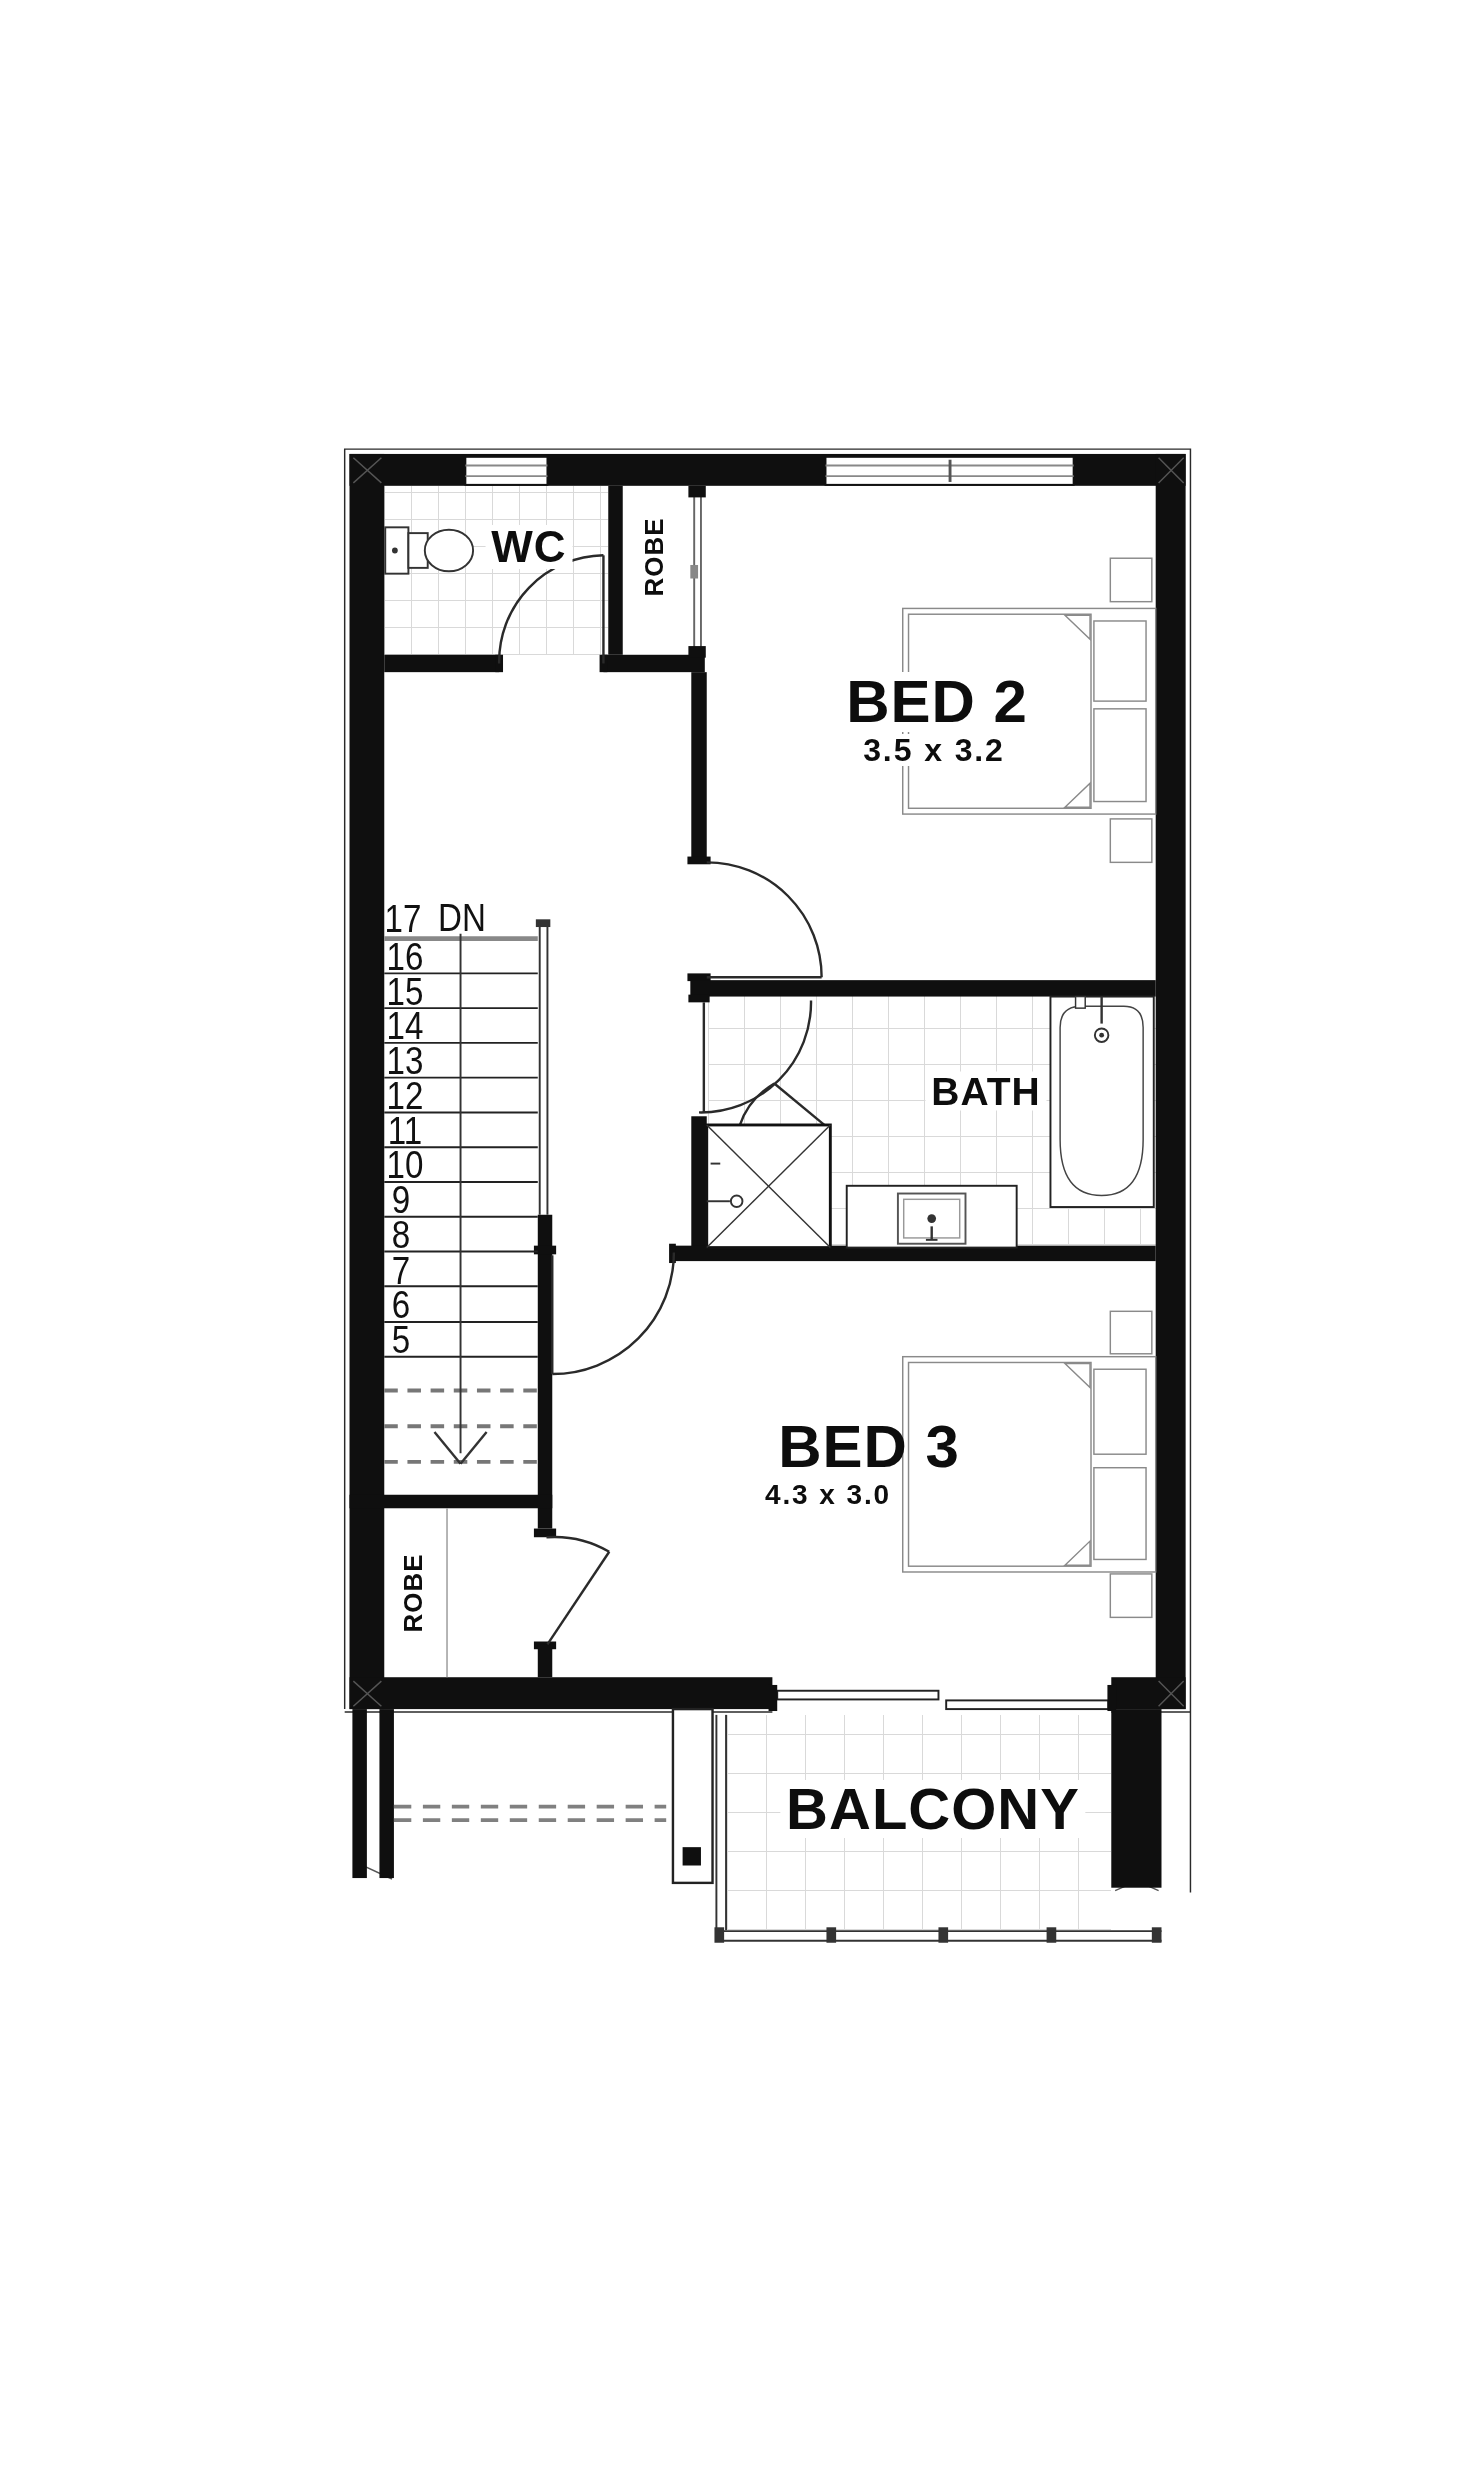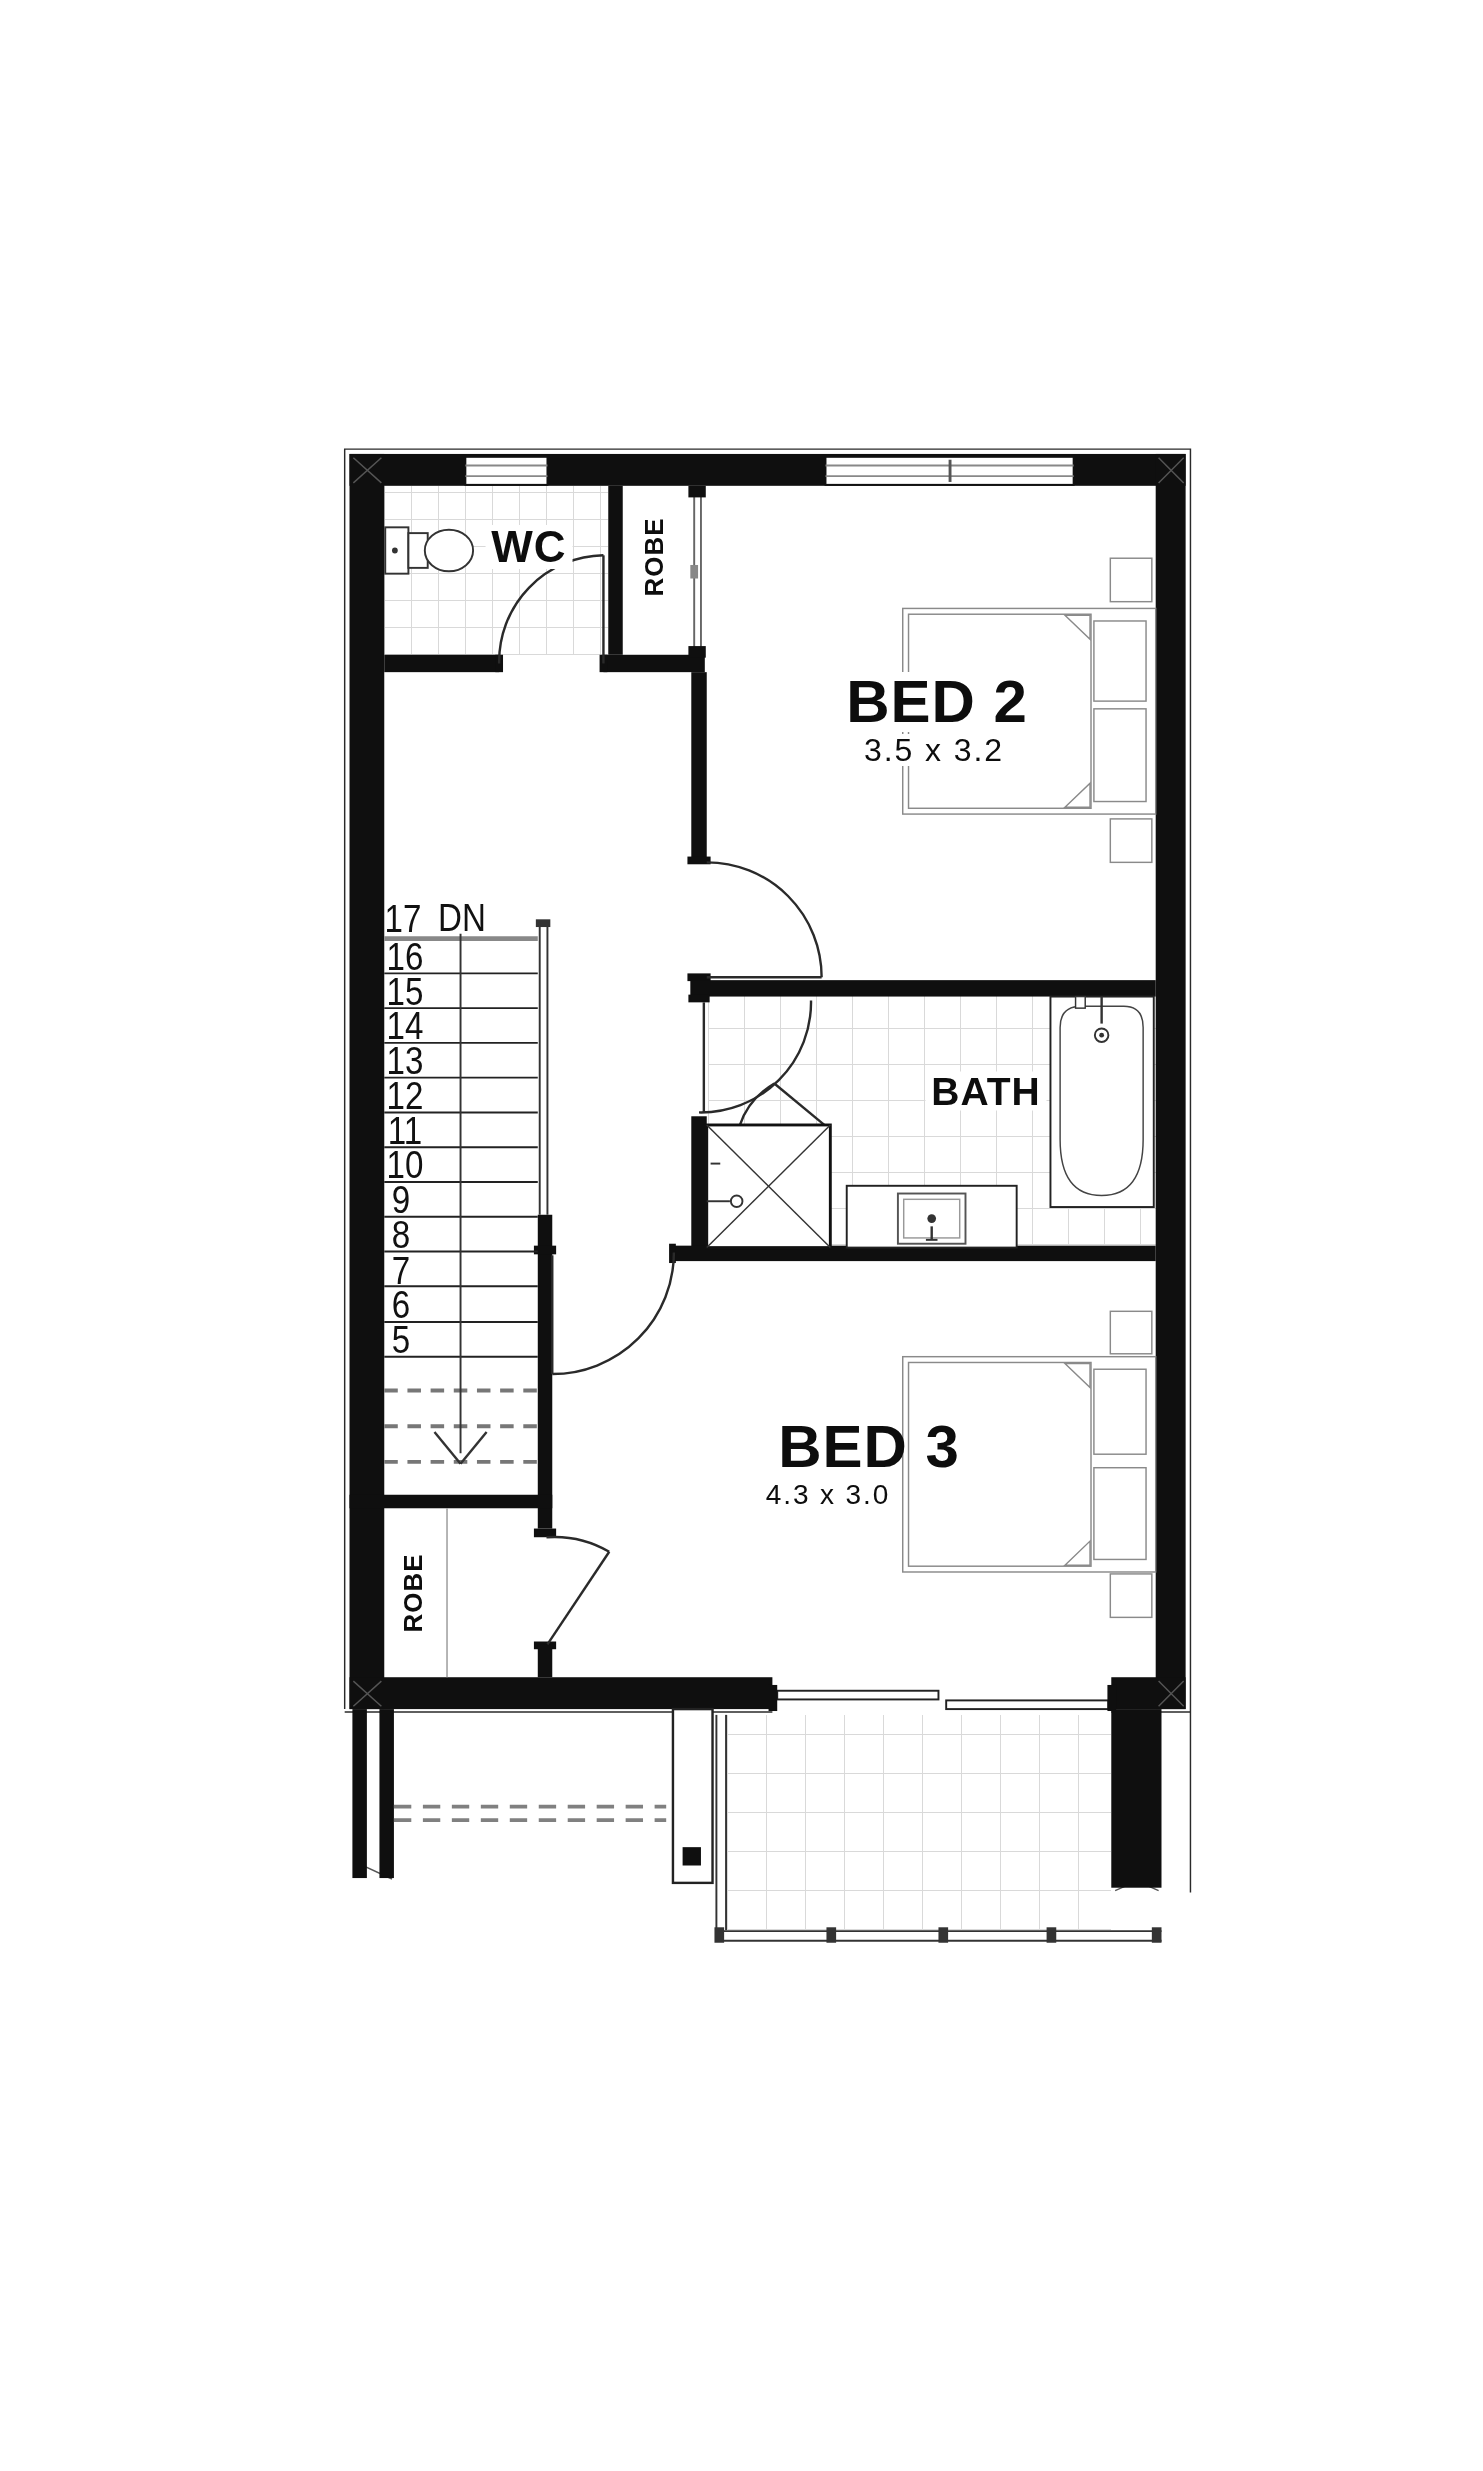--- a/index.html
+++ b/index.html
@@ -15,21 +15,21 @@
   .dash{stroke:var(--dash,#808080);stroke-width:4;fill:none;stroke-dasharray:18 12;}
   .treaddash{stroke:#777;stroke-width:4;fill:none;stroke-dasharray:14 10;}
   .tread{stroke:#222;stroke-width:2;fill:none;}
   .glaz{stroke:#888;stroke-width:2;fill:none;}
   .tiles{position:absolute;background-image:
      repeating-linear-gradient(90deg, var(--tile,#d9d9d9) 0 1px, transparent 1px var(--cell,27px)),
      repeating-linear-gradient(0deg, var(--tile,#d9d9d9) 0 1px, transparent 1px var(--cell,27px));}
   .label{position:absolute;transform:translate(-50%,-50%);font-weight:800;color:#0d0d0d;
      background:#fff;padding:0 5.8px;line-height:1;white-space:nowrap;letter-spacing:1px;}
   .vert{transform:translate(-50%,-50%) rotate(-90deg);}
-  .dims{font-weight:400;letter-spacing:1.9px;background:#fff;padding:0 3.9px;text-align:right;}
+  .dims{font-weight:700;letter-spacing:1.9px;background:#fff;padding:0 3.9px;text-align:right;}
   .stair-num{position:absolute;transform:translate(-50%,-50%) scaleX(.85);font-size:39px;
      font-weight:400;color:#111;background:none;padding:0;line-height:1;}
 </style>
 </head>
 <body>
 
 <div id="plan">
 
   <div class="tiles" style="left:384px;top:486px;width:224px;height:169px;--cell:27px;"></div>
   <div class="tiles" style="left:708px;top:996px;width:448px;height:249px;--cell:36px;"></div>
@@ -251,20 +251,21 @@
   </svg>
 
   <div class="label" style="left:529px;top:547px;font-size:44px;">WC</div>
   <div class="label vert" style="left:654px;top:557px;font-size:26px;background:none;">ROBE</div>
   <div class="label" style="left:937px;top:702px;font-size:60px;">BED 2</div>
   <div class="label dims" style="left:934px;top:750px;font-size:32px;">3.5 x 3.2</div>
   <div class="label" style="left:986px;top:1091px;font-size:39px;">BATH</div>
   <div class="label" style="left:825px;top:1447px;font-size:60px;background:none;margin-left:44px;">BED 3</div>
   <div class="label dims" style="left:828px;top:1495px;font-size:28px;background:none;">4.3 x 3.0</div>
   <div class="label vert" style="left:413px;top:1593px;font-size:26px;background:none;">ROBE</div>
+  <div class="label" style="left:933px;top:1809px;font-size:58px;">BALCONY</div>
 
   <div class="stair-num" style="left:403px;top:918px;">17</div>
   <div class="stair-num" style="left:462px;top:917px;">DN</div>
   <div class="stair-num" style="left:405px;top:956px;">16</div>
   <div class="stair-num" style="left:405px;top:991px;">15</div>
   <div class="stair-num" style="left:405px;top:1025px;">14</div>
   <div class="stair-num" style="left:405px;top:1060px;">13</div>
   <div class="stair-num" style="left:405px;top:1095px;">12</div>
   <div class="stair-num" style="left:405px;top:1130px;">11</div>
   <div class="stair-num" style="left:405px;top:1164px;">10</div>

